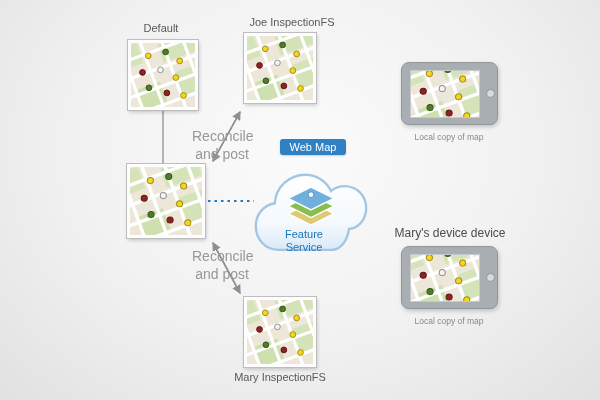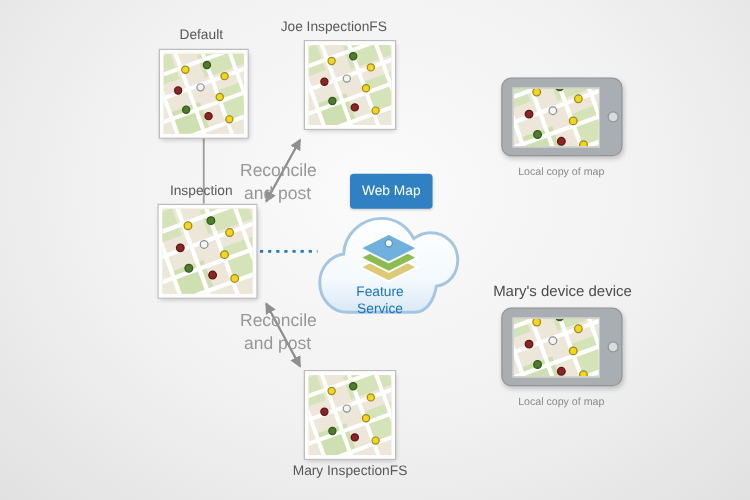--- a/index.html
+++ b/index.html
@@ -154,45 +154,44 @@
     <line x1="208" y1="201" x2="254" y2="201" stroke="#1f7ac0" stroke-width="2.2" stroke-dasharray="2.5 4"></line>
   </svg>
 
   <div class="node-label" style="left:118px; top:22px; width:86px;">Default</div>
   <div class="map-node" style="left:128px; top:40px; width:70px; height:70px;">
     <svg viewBox="0 0 100 100">
         <use href="#map-thumb"></use>
       </svg>
   </div>
 
-  <div class="node-label" style="left:215px; top:16px; width:104px;">Joe InspectionFS</div>
+  <div class="node-label" style="left:240px; top:16px; width:104px;">Joe InspectionFS</div>
   <div class="map-node" style="left:244px; top:33px; width:72px; height:70px;">
     <svg viewBox="0 0 100 100">
         <use href="#map-thumb"></use>
       </svg>
   </div>
 
-  <div class="node-label" style="left:118px; top:147px; width:86px;">Inspection</div>
   <div class="map-node" style="left:127px; top:164px; width:78px; height:74px;">
     <svg viewBox="0 0 100 100">
         <use href="#map-thumb"></use>
       </svg>
   </div>
 
   <div class="map-node" style="left:244px; top:297px; width:72px; height:70px;">
     <svg viewBox="0 0 100 100">
         <use href="#map-thumb"></use>
       </svg>
   </div>
   <div class="node-label" style="left:226px; top:371px; width:108px;">Mary InspectionFS</div>
 
   <div class="edge-label" style="left:192px; top:127px; width:60px;">Reconcile and post</div>
   <div class="edge-label" style="left:192px; top:247px; width:60px;">Reconcile and post</div>
 
-  <div class="badge" style="left:280px; top:139px; width:66px; height:28px;">Web Map</div>
+  <div class="badge" style="left:280px; top:139px; width:66px; height:16px;">Web Map</div>
 
   <svg class="cloud-svg" style="left:252px; top:160px;" width="118" height="96" viewBox="0 0 124 100">
     <defs>
       <linearGradient id="cloudGrad" x1="0" y1="0" x2="0" y2="1">
         <stop offset="0" stop-color="#ffffff"></stop>
         <stop offset="0.65" stop-color="#f4f9fd"></stop>
         <stop offset="1" stop-color="#d9e9f6"></stop>
       </linearGradient>
     </defs>
     <path d="M84 94 L28 94 C14 94 4 83 4 69 C4 57 12 47 24 45 C25 28 39 15 56 15 C68 15 78 22 83 32 C87 29 92 27 97 27 C110 27 120 37 120 50 C120 62 112 71 102 72 C100 85 93 94 84 94 Z" fill="url(#cloudGrad)" stroke="#a3c6e3" stroke-width="2.5"></path>

